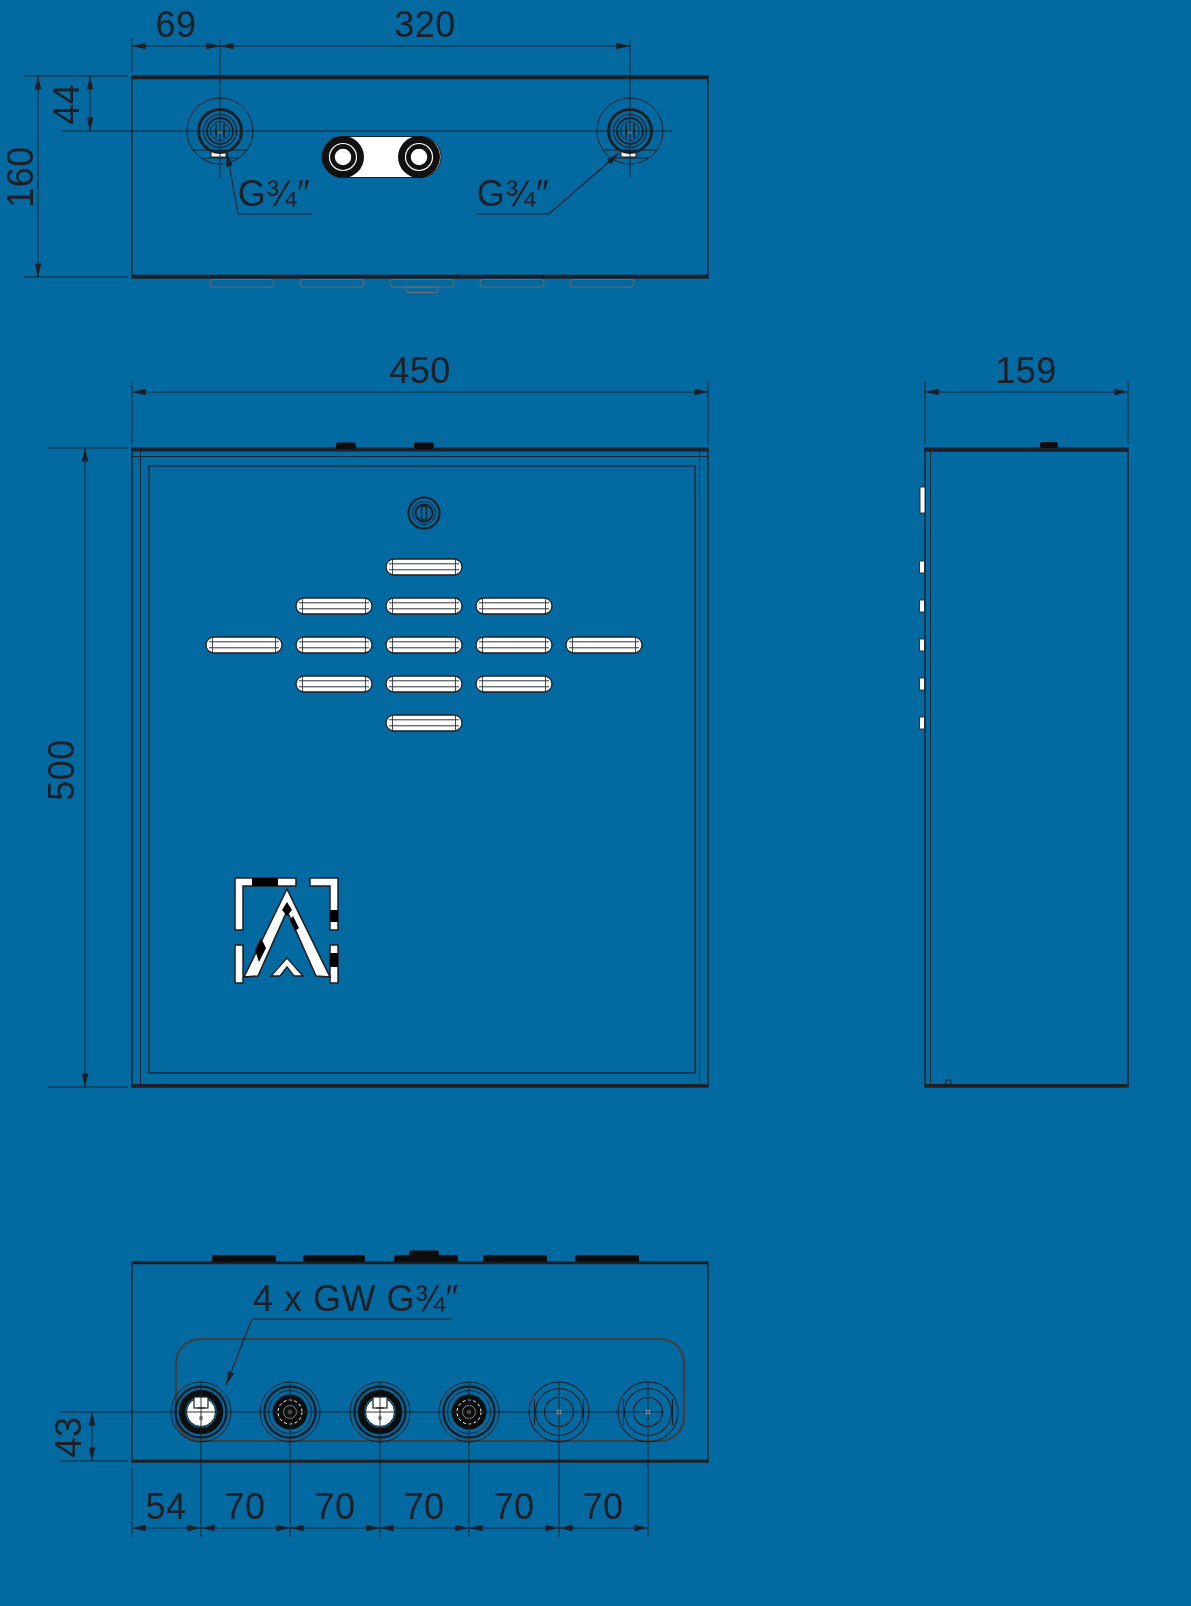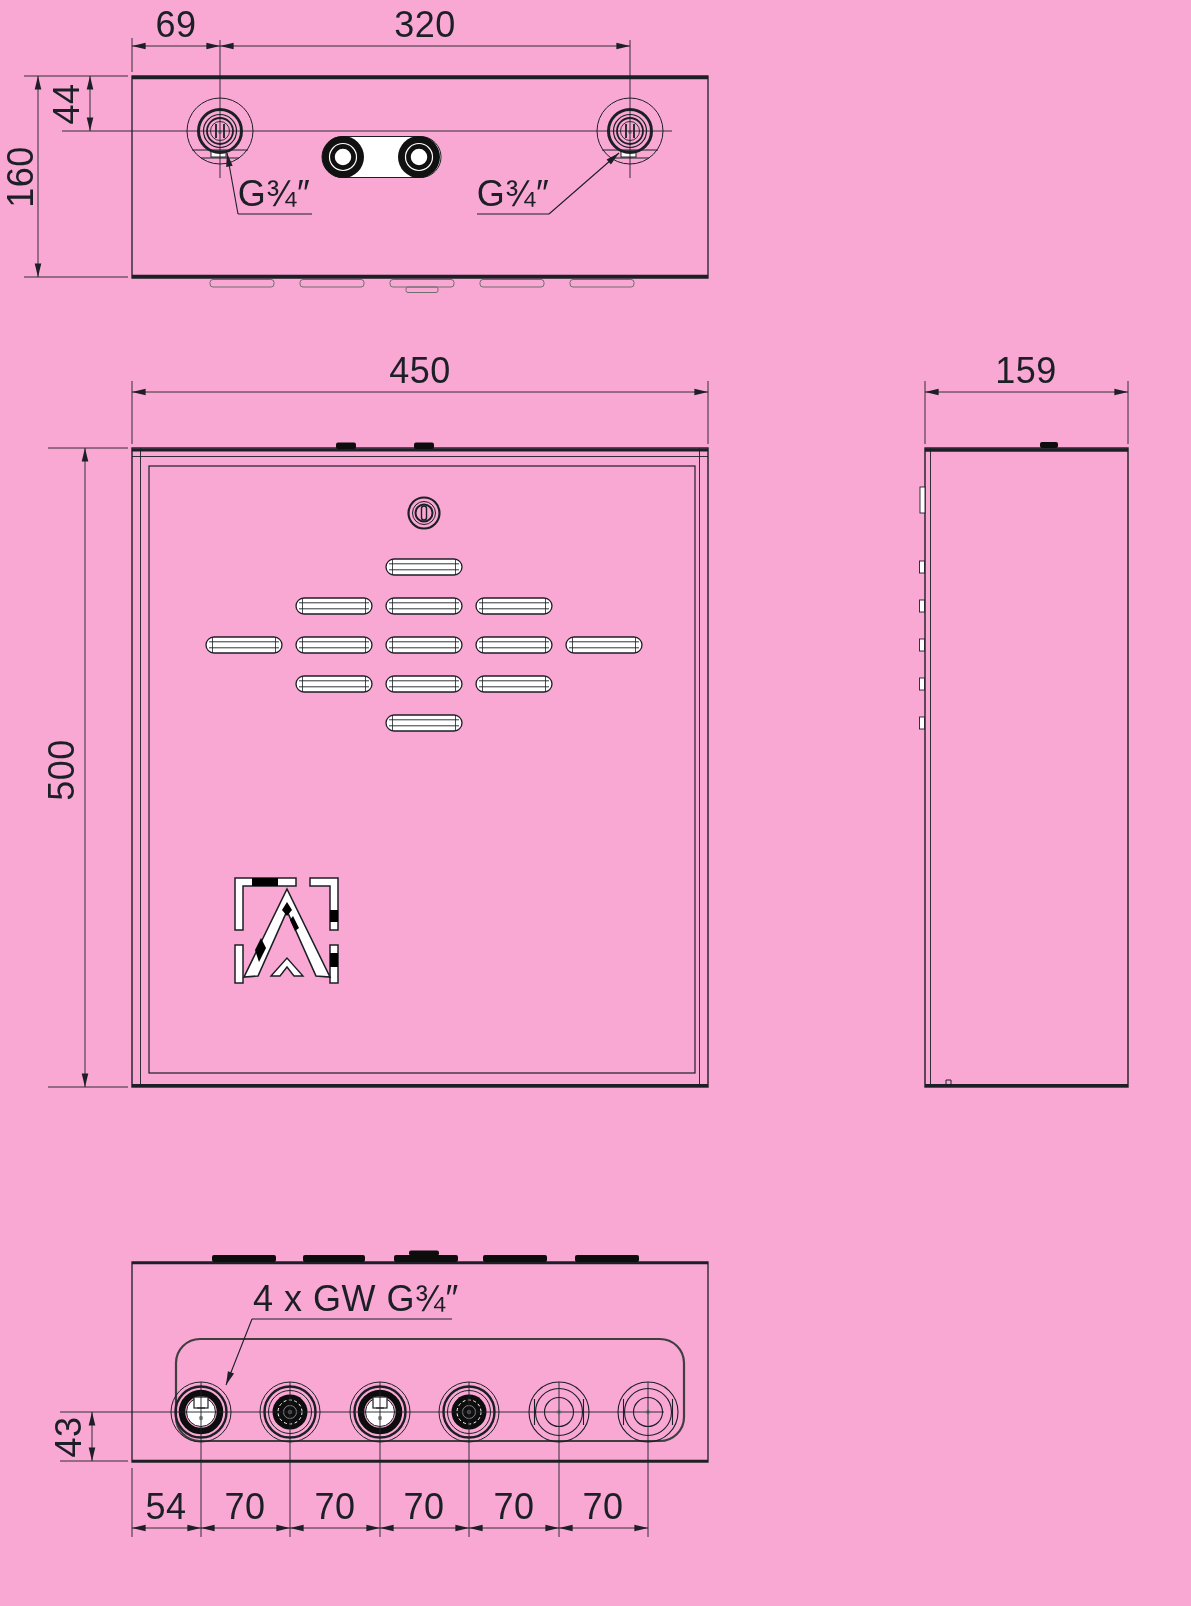--- a/index.html
+++ b/index.html
@@ -1,16 +1,16 @@
 <!DOCTYPE html>
 <html><head>
 <meta charset="utf-8">
 <style>
   html,body{margin:0;padding:0;background:#ffffff;}
-  .canvas{position:relative;width:1191px;height:1606px;background:#f9a8d4;overflow:hidden;
+  .canvas{position:relative;width:1191px;height:1606px;background:#0369a1;overflow:hidden;
           font-family:"Liberation Sans","DejaVu Sans",sans-serif;}
   svg{position:absolute;left:0;top:0;}
   text{fill:#1c1f26;font-family:"Liberation Sans","DejaVu Sans",sans-serif;
        font-size:36px;letter-spacing:0.5px;stroke:none;}
 </style>
 </head>
 <body>
 
 <div class="canvas">
 <svg width="1191" height="1606" viewBox="0 0 1191 1606">

